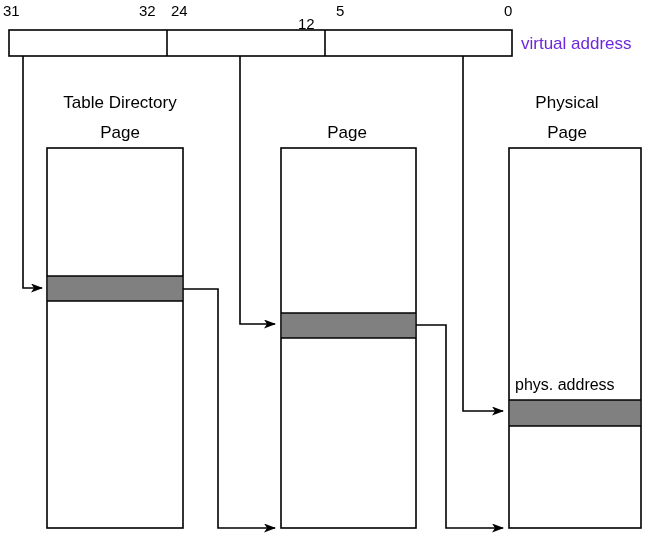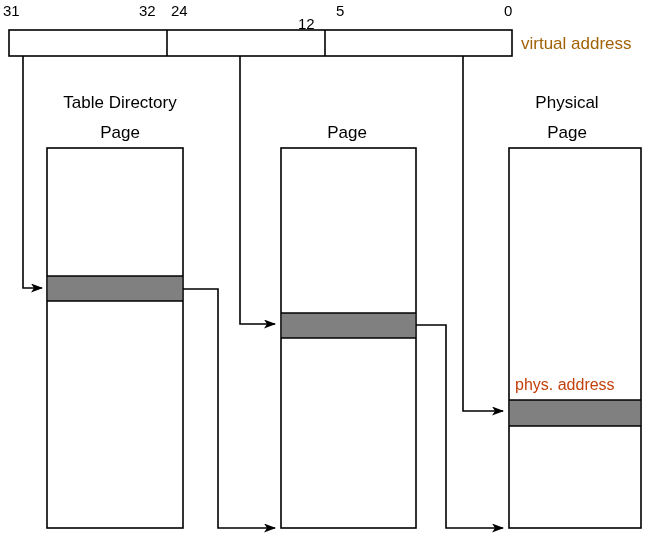--- a/index.html
+++ b/index.html
@@ -39,25 +39,25 @@
     letter-spacing: 0px;
     color: #000;
   }
   .boxtitle {
     font-size: 17px;
     text-align: center;
     color: #000;
   }
   .sidelabel {
     font-size: 17px;
-    color: #a16207;
+    color: #6d28d9;
   }
   .inlinelabel {
     font-size: 16px;
-    color: #c2410c;
+    color: #000000;
   }
 </style>
 </head>
 <body>
 
 <div id="diagram-root">
 
   <svg id="diagram-svg" viewBox="0 0 651 534" xmlns="http://www.w3.org/2000/svg">
     <defs>
       <marker id="arrowhead" markerWidth="12" markerHeight="9" refX="11" refY="4.5" orient="auto" markerUnits="userSpaceOnUse">

